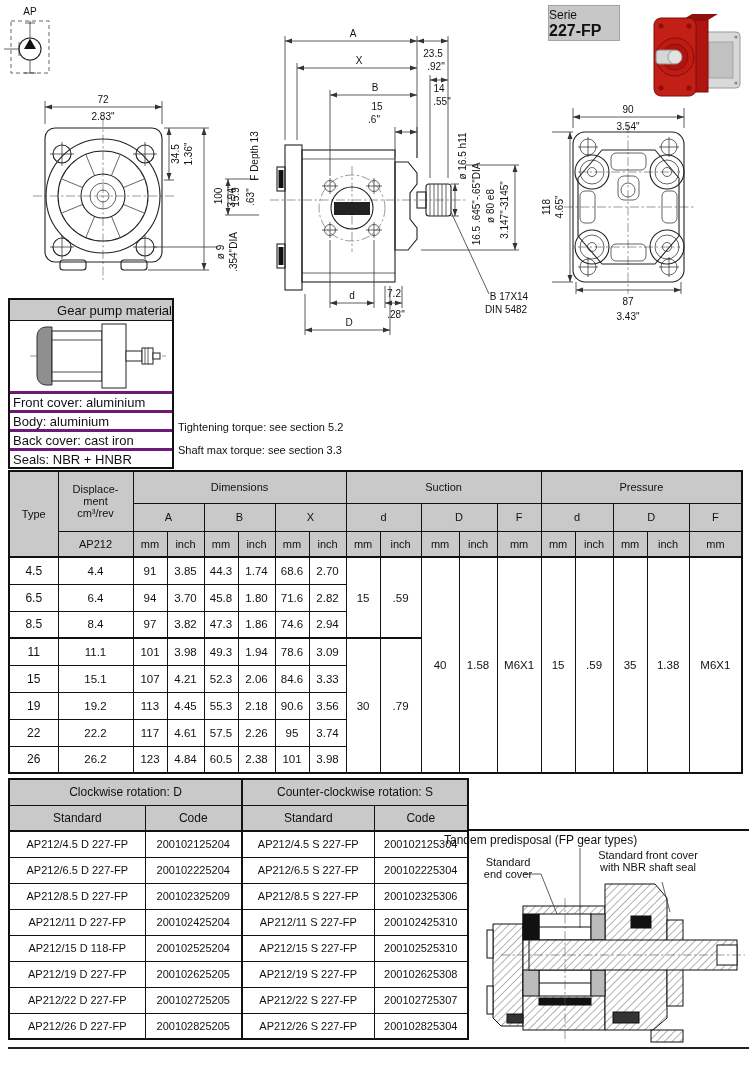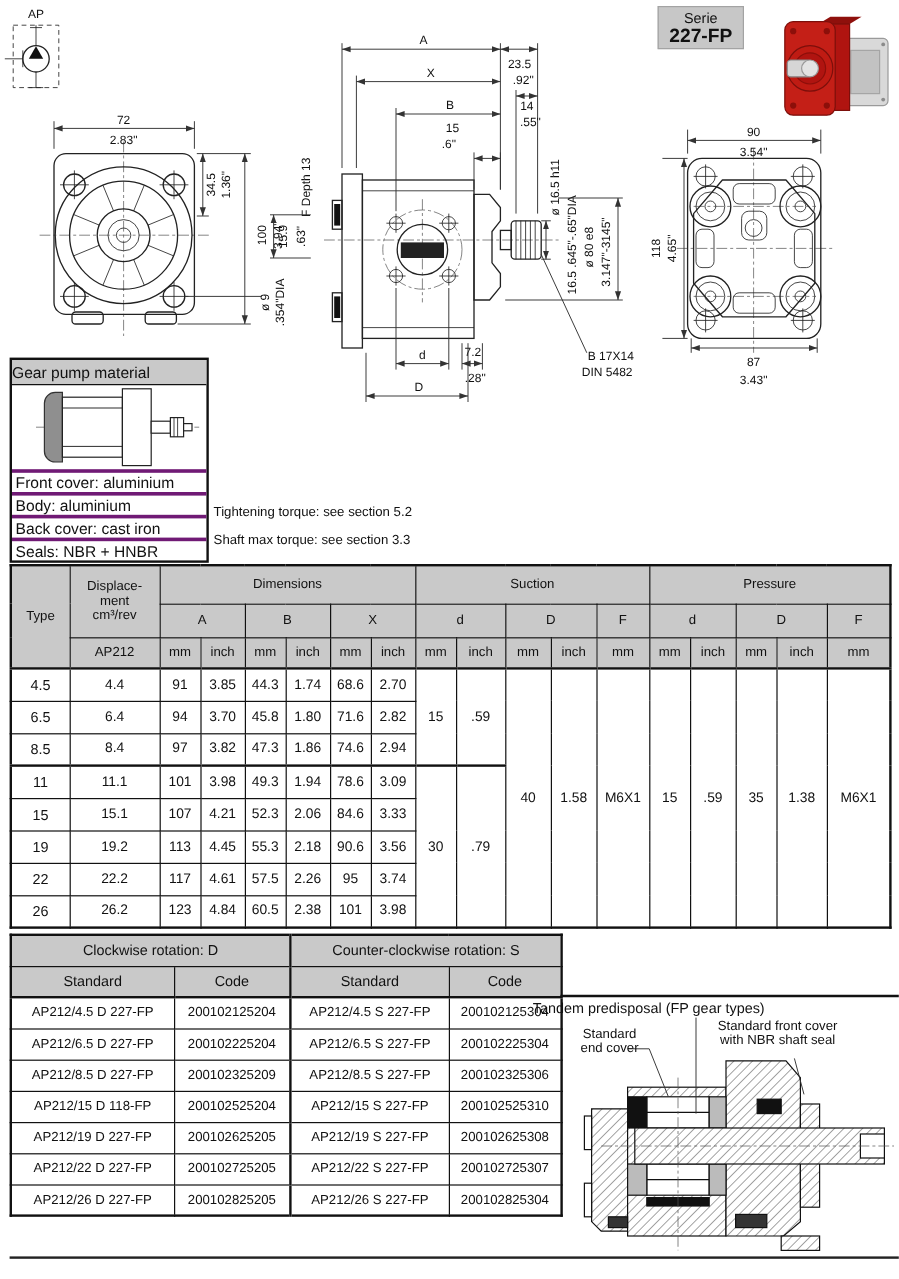--- a/index.html
+++ b/index.html
@@ -21,25 +21,25 @@
   .dims tr.hr1 td{height:32px}
   .dims tr.hr2 td{height:28px}
   .dims tr.hr3 td{height:26px}
   .dims td.t{font-weight:normal;font-size:12px}
   .dims td.tk{border-top-width:2px}
   .ord{left:8px;top:778px;width:459px;border:2px solid #111}
   .ord td{height:26px;font-size:11px}
   .ord td.hd{font-size:12px}
   .ord td.dv{border-left-width:2px}
   .ord td.b2{border-bottom-width:2px}
-  .badge{left:548px;top:5px;width:72px;height:36px;background:#c7c7c7;border:1px solid #a3a3a3;text-align:center}
+  .badge{left:548px;top:5px;width:72px;height:36px;background:#c7c7c7;border:1px solid #a3a3a3;}
   .badge .l1{font-size:12px;line-height:14px;padding-top:2px}
   .badge .l2{font-size:16px;font-weight:bold;line-height:17px}
   .mat{left:8px;top:298px;width:166px;border:2px solid #111}
-  .mat .mt{background:#c9c9c9;text-align:left;font-size:13px;height:21px;line-height:21px;border-bottom:1.5px solid #111}
+  .mat .mt{background:#c9c9c9;text-align:right;font-size:13px;height:21px;line-height:21px;border-bottom:1.5px solid #111}
   .mat .md{height:70px;position:relative}
   .mat .mr{font-size:13px;height:19px;line-height:18px;border-top:3px solid #701a75;padding-left:3px;white-space:nowrap}
   .note{font-size:11px}
   .tl{font-size:12px;white-space:nowrap}
   .tl2{font-size:11px;line-height:13px;text-align:center;white-space:nowrap}
   .hline{background:#222}
 </style>
 </head>
 <body>
 
@@ -563,20 +563,26 @@
     <td class="dv">AP212/6.5 S 227-FP</td>
     <td>200102225304</td>
   </tr>
   <tr>
     <td>AP212/8.5 D 227-FP</td>
     <td>200102325209</td>
     <td class="dv">AP212/8.5 S 227-FP</td>
     <td>200102325306</td>
   </tr>
   <tr>
+    <td>AP212/11 D 227-FP</td>
+    <td>200102425204</td>
+    <td class="dv">AP212/11 S 227-FP</td>
+    <td>200102425310</td>
+  </tr>
+  <tr>
     <td>AP212/15 D 118-FP</td>
     <td>200102525204</td>
     <td class="dv">AP212/15 S 227-FP</td>
     <td>200102525310</td>
   </tr>
   <tr>
     <td>AP212/19 D 227-FP</td>
     <td>200102625205</td>
     <td class="dv">AP212/19 S 227-FP</td>
     <td>200102625308</td>

